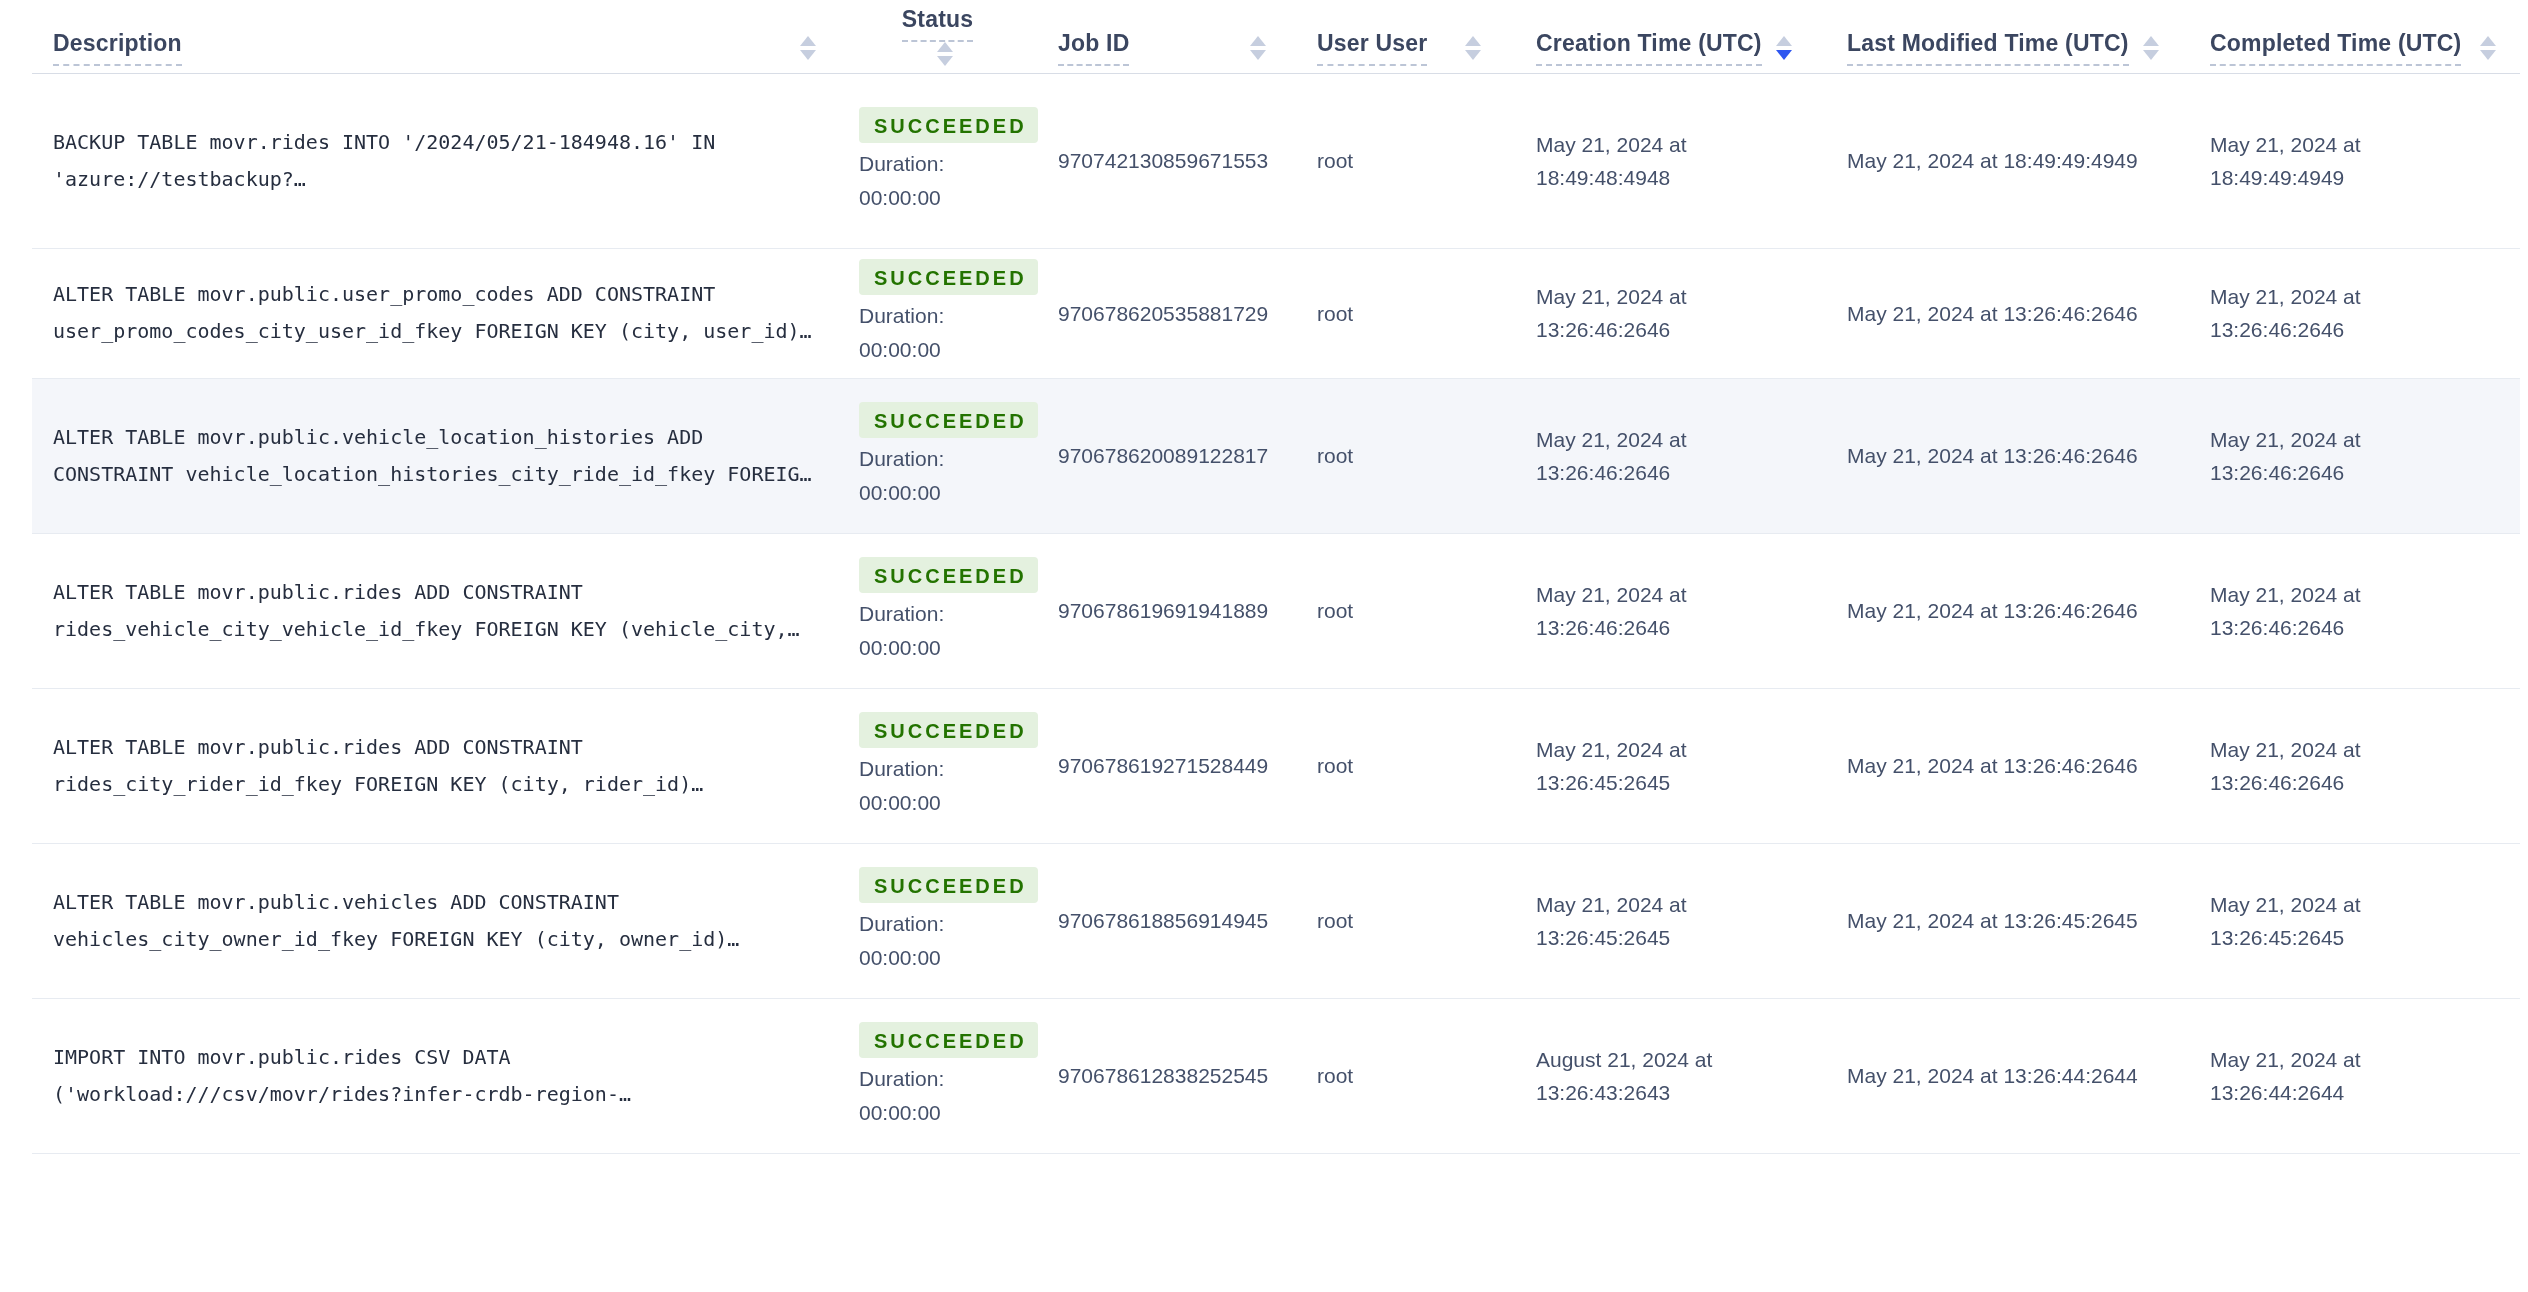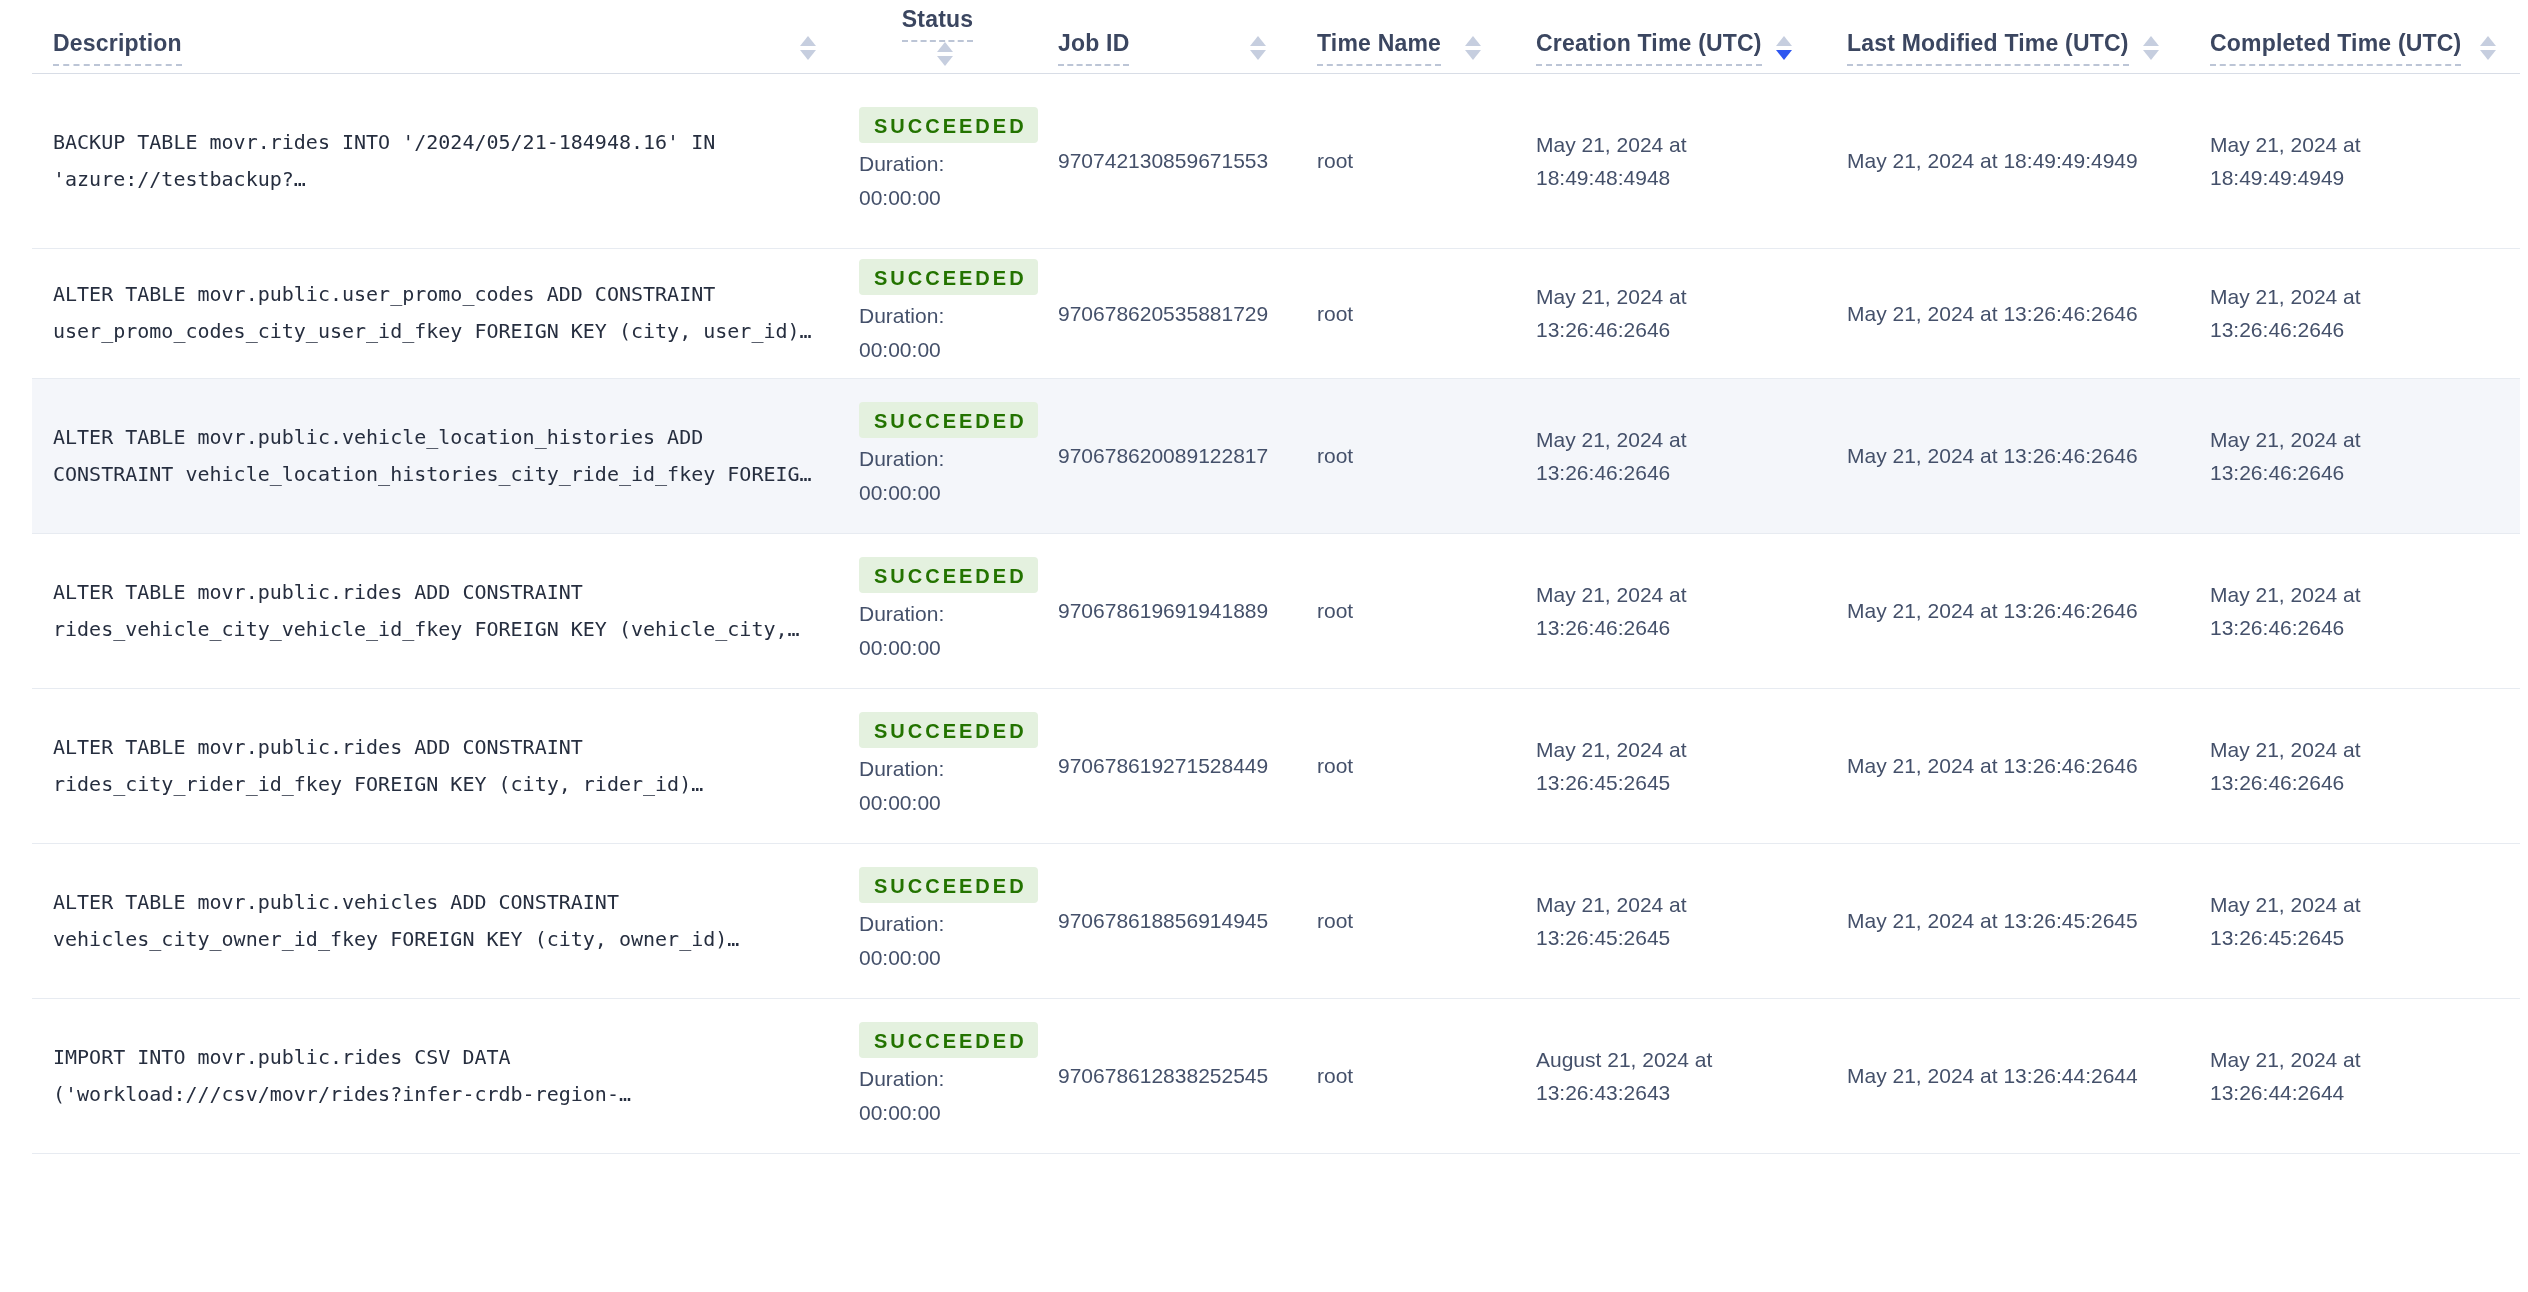--- a/index.html
+++ b/index.html
@@ -110,21 +110,21 @@
           <div class="th-inner">
             <span class="th-label">Job ID</span>
             <span class="sort-icons">
               <span class="tri tri-up"></span>
               <span class="tri tri-down"></span>
             </span>
           </div>
         </th>
         <th class="h-user">
           <div class="th-inner">
-            <span class="th-label">Time Name</span>
+            <span class="th-label">User User</span>
             <span class="sort-icons">
               <span class="tri tri-up"></span>
               <span class="tri tri-down"></span>
             </span>
           </div>
         </th>
         <th class="h-created">
           <div class="th-inner">
             <span class="th-label">Creation Time (UTC)</span>
             <span class="sort-icons">

